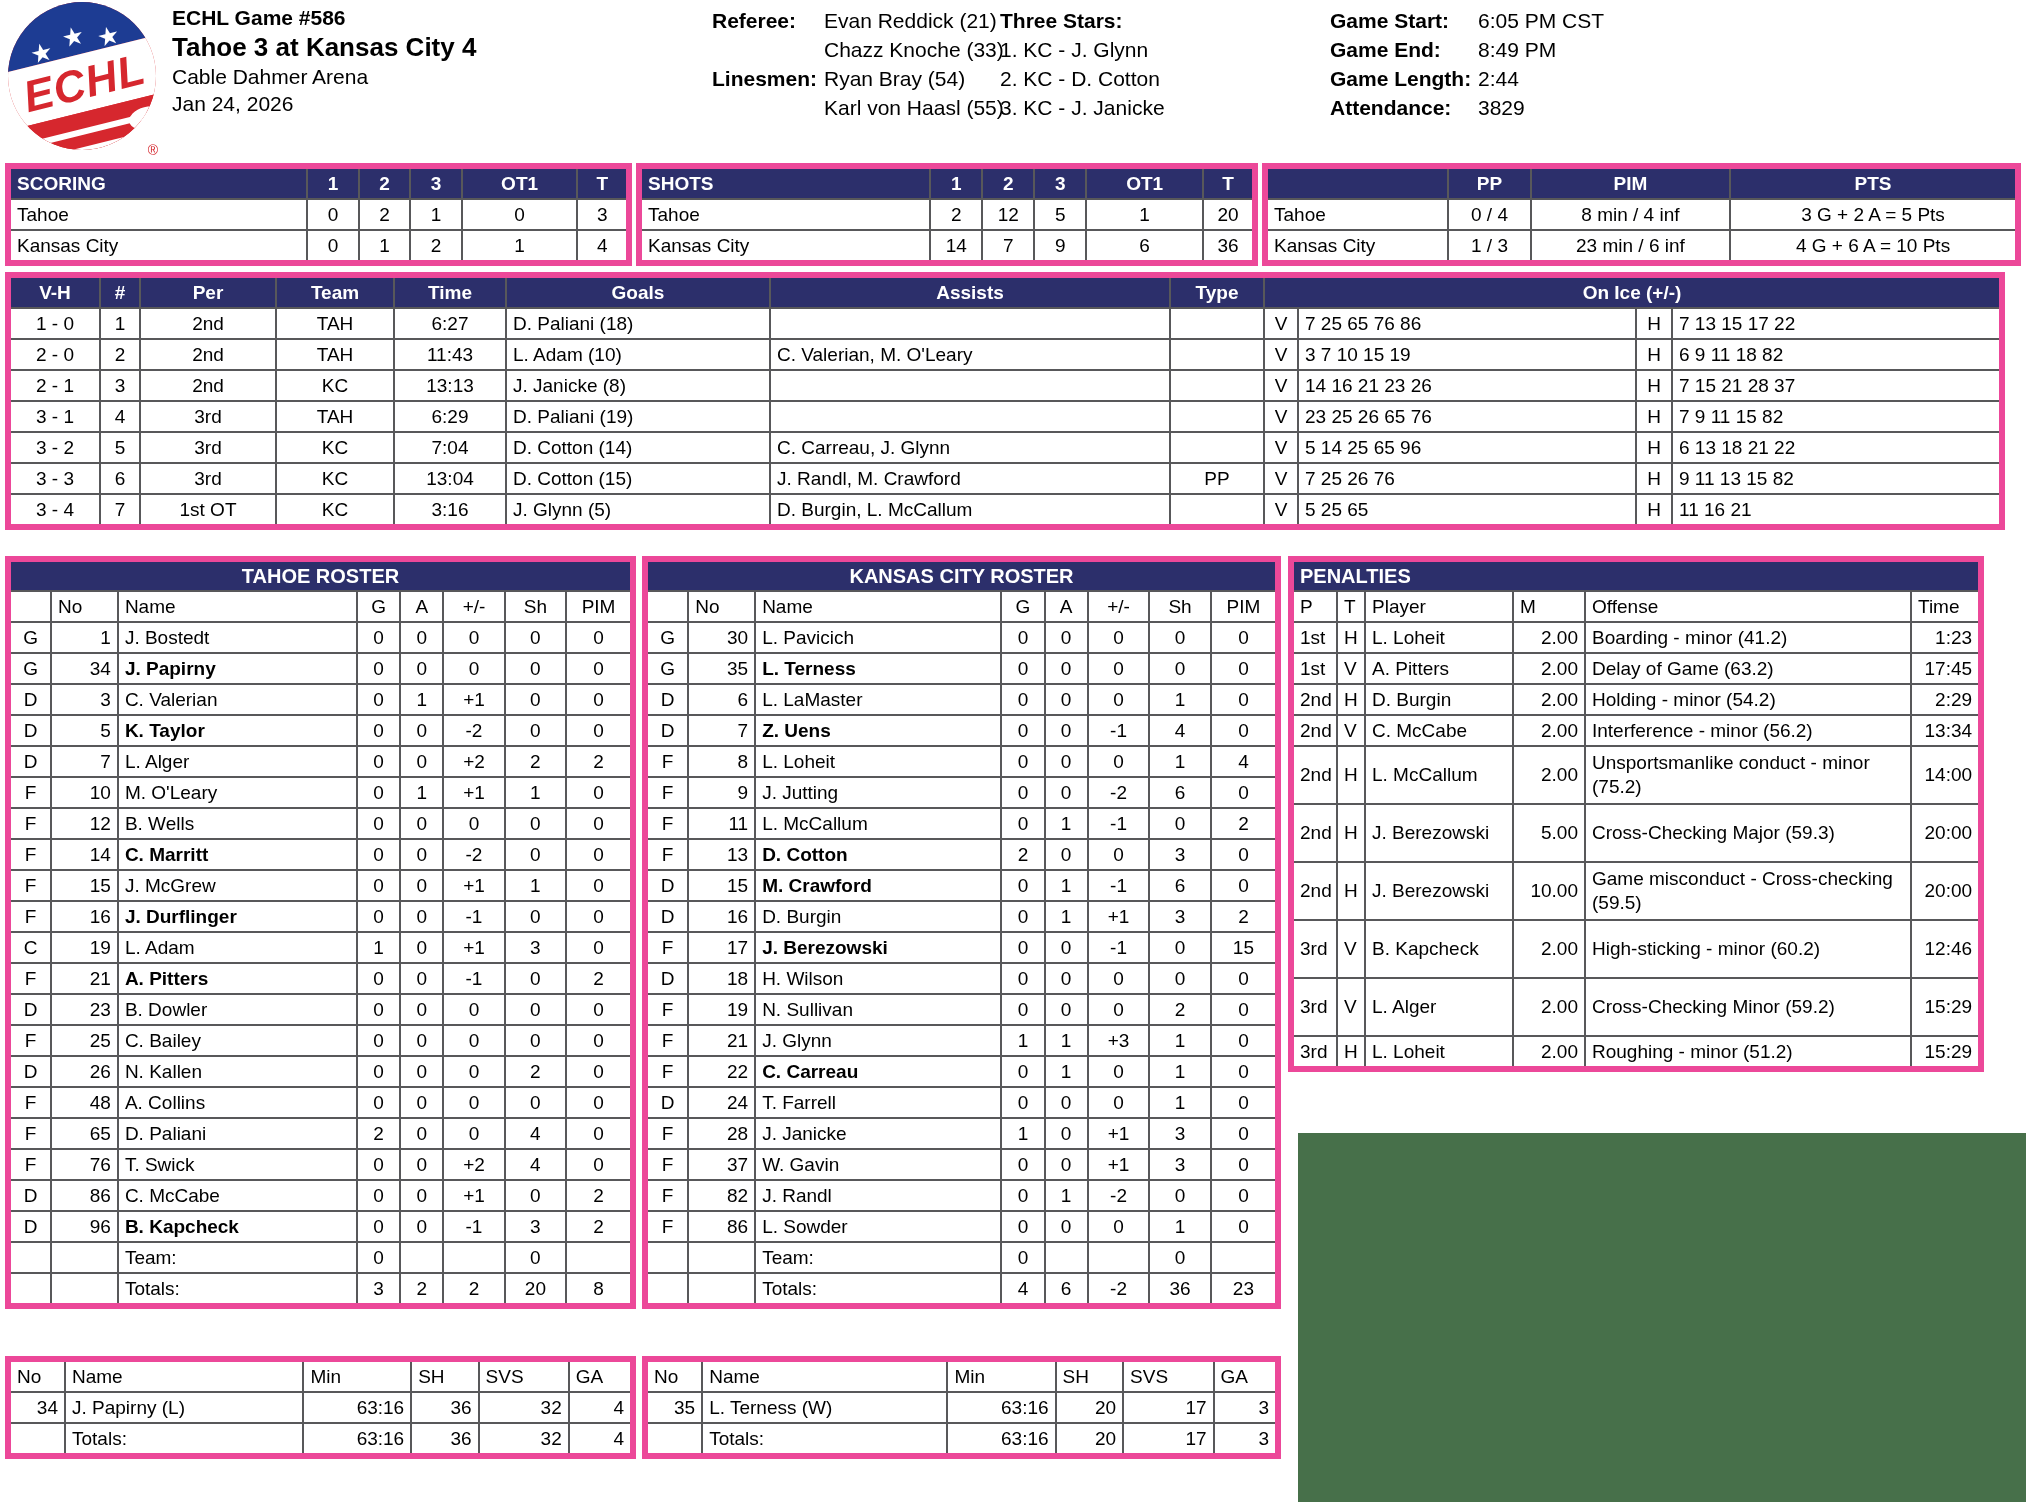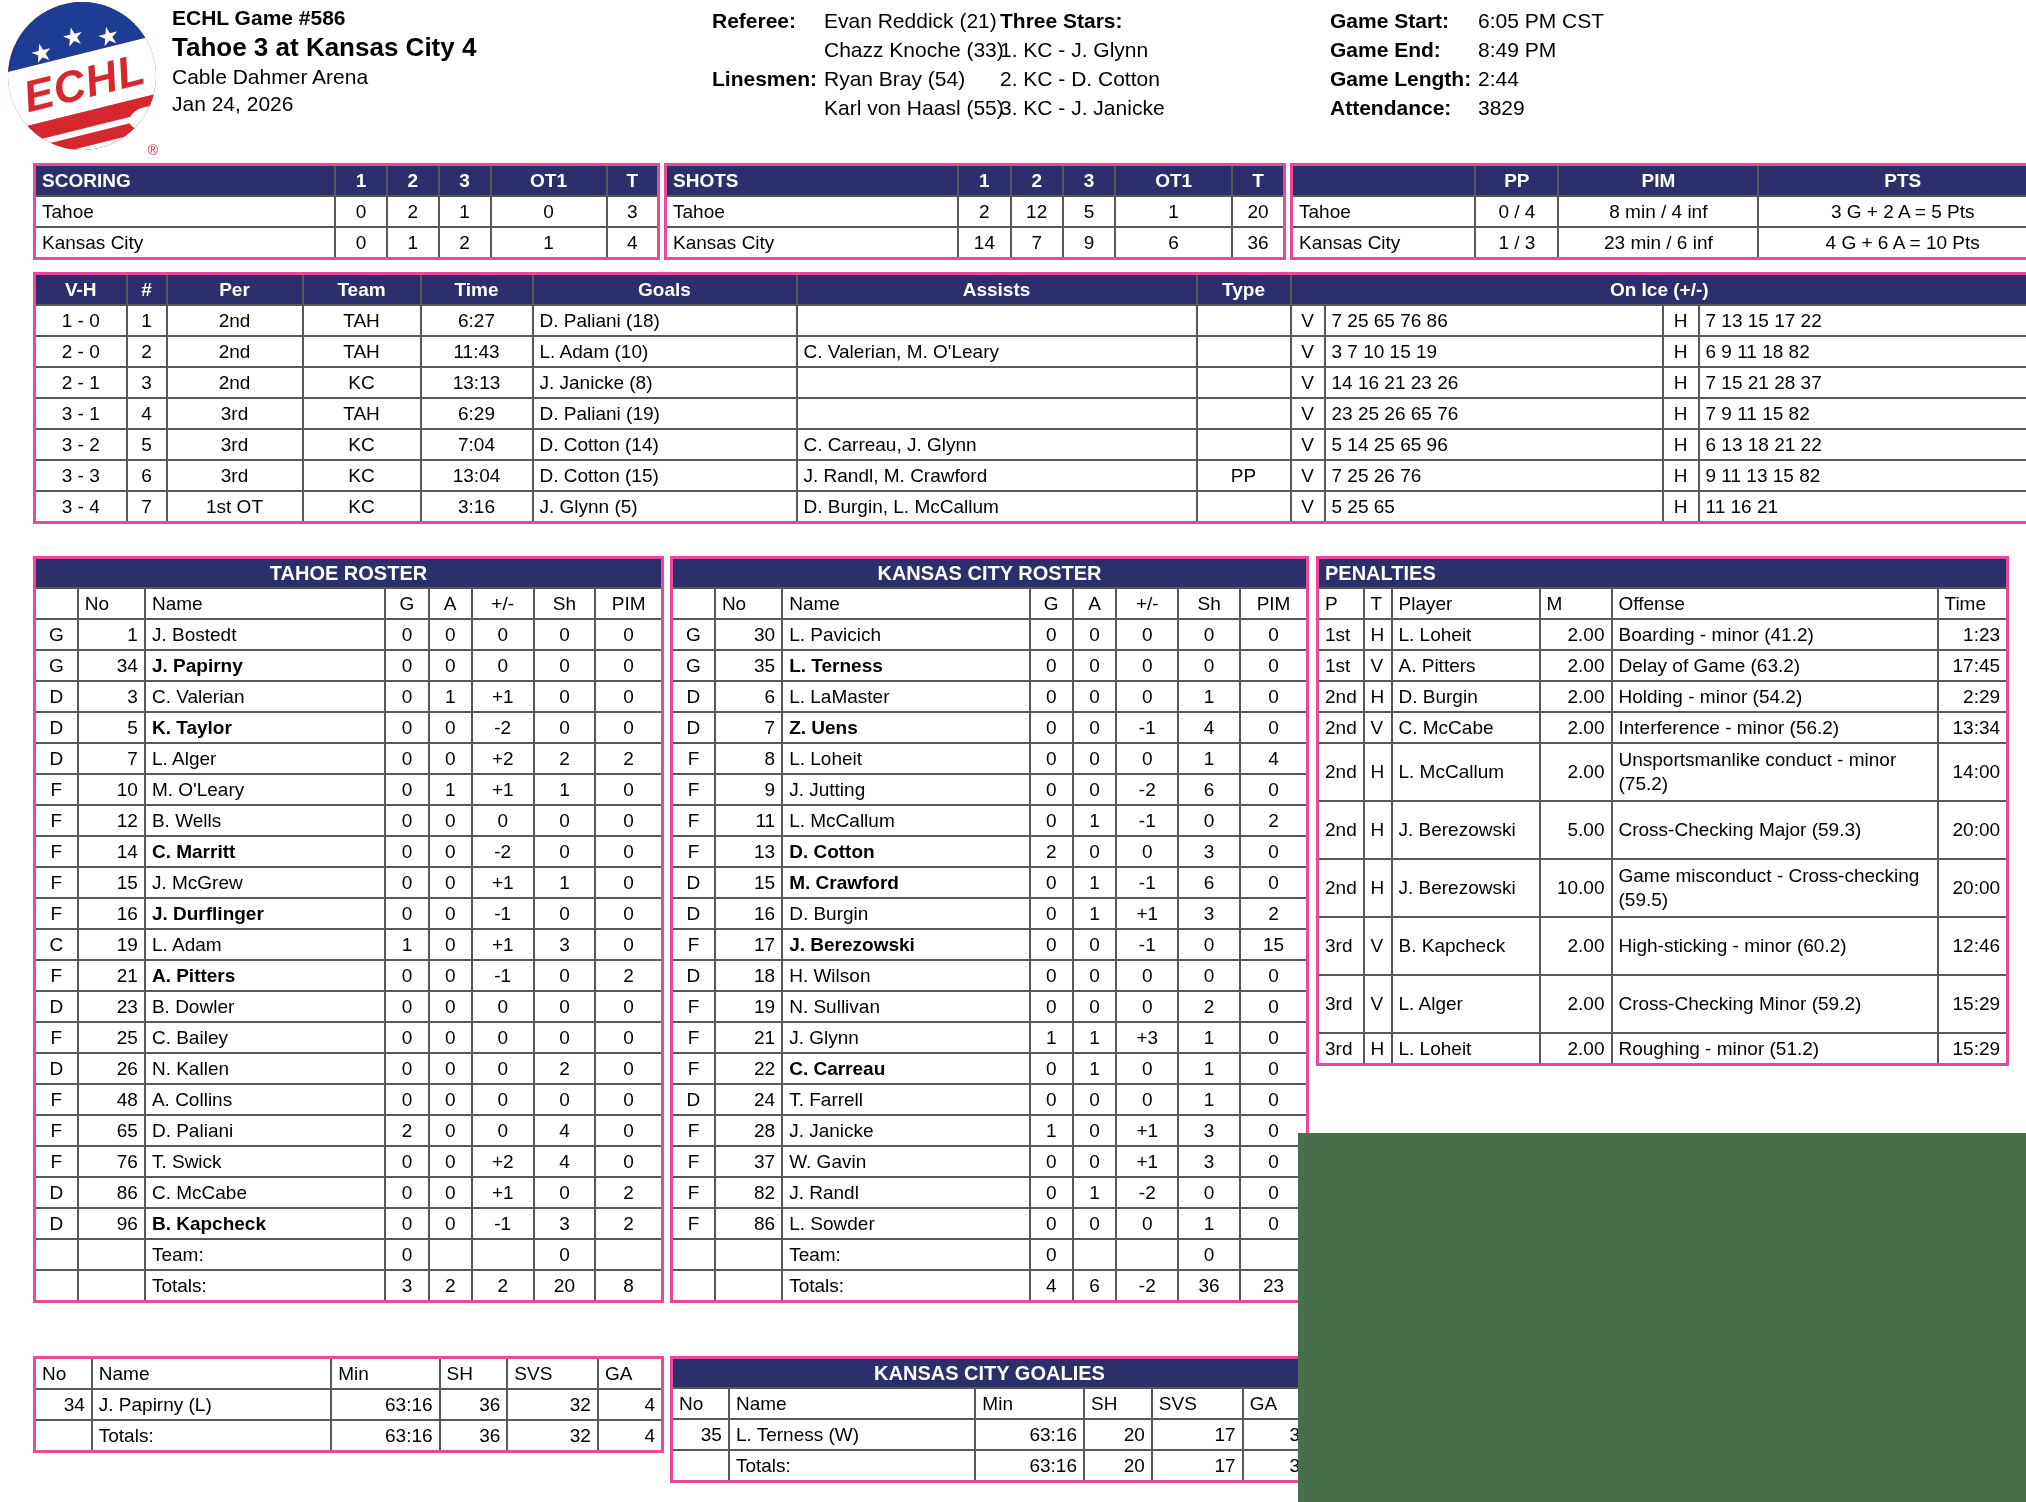--- a/index.html
+++ b/index.html
@@ -31,21 +31,21 @@
   .stars{position:absolute;left:1000px;top:6px;font-size:21px;line-height:29px;}
   .stars .lbl{font-weight:bold;}
 
   .times{position:absolute;left:1330px;top:6px;display:grid;grid-template-columns:148px auto;
          font-size:21px;line-height:29px;}
   .times .lbl{font-weight:bold;}
 
   
   table{border-collapse:collapse;table-layout:fixed;font-size:19px;}
   th,td{border:2px solid #58585a;padding:0 6px;height:29px;overflow:hidden;white-space:nowrap;background:#fff;}
-  table{border:3px solid #ec4899;margin-left:28px;}
+  table{border:6px solid #ec4899;}
   .band th{background:var(--navy);color:#fff;font-weight:bold;font-size:20px;height:28px;}
   .navyhead th{background:var(--navy);color:#fff;font-weight:bold;}
   .colhead td{font-weight:normal;}
   .l{text-align:left;} .c{text-align:center;} .r{text-align:right;}
   .bold{font-weight:bold;}
   tr.tall td{height:56px;white-space:normal;line-height:24px;}
   .wrap{white-space:normal;line-height:24px;}
 
   .pos-scoring{position:absolute;left:5px;top:163px;width:627px;}
   .pos-shots{position:absolute;left:636px;top:163px;width:622px;}
@@ -1076,23 +1076,20 @@
   <table class="pos-kgoalies">
     <colgroup>
         <col style="width:55px">
         <col style="width:236px">
         <col style="width:104px">
         <col style="width:65px">
         <col style="width:87px">
         <col style="width:62px">
       </colgroup>
     <thead>
-      <tr class="band">
-          <th colspan="6" class="c">KANSAS CITY GOALIES</th>
-        </tr>
       <tr class="colhead">
         <td class="l">No</td>
         <td class="l">Name</td>
         <td class="l">Min</td>
         <td class="l">SH</td>
         <td class="l">SVS</td>
         <td class="l">GA</td>
       </tr>
     </thead>
     <tbody>

